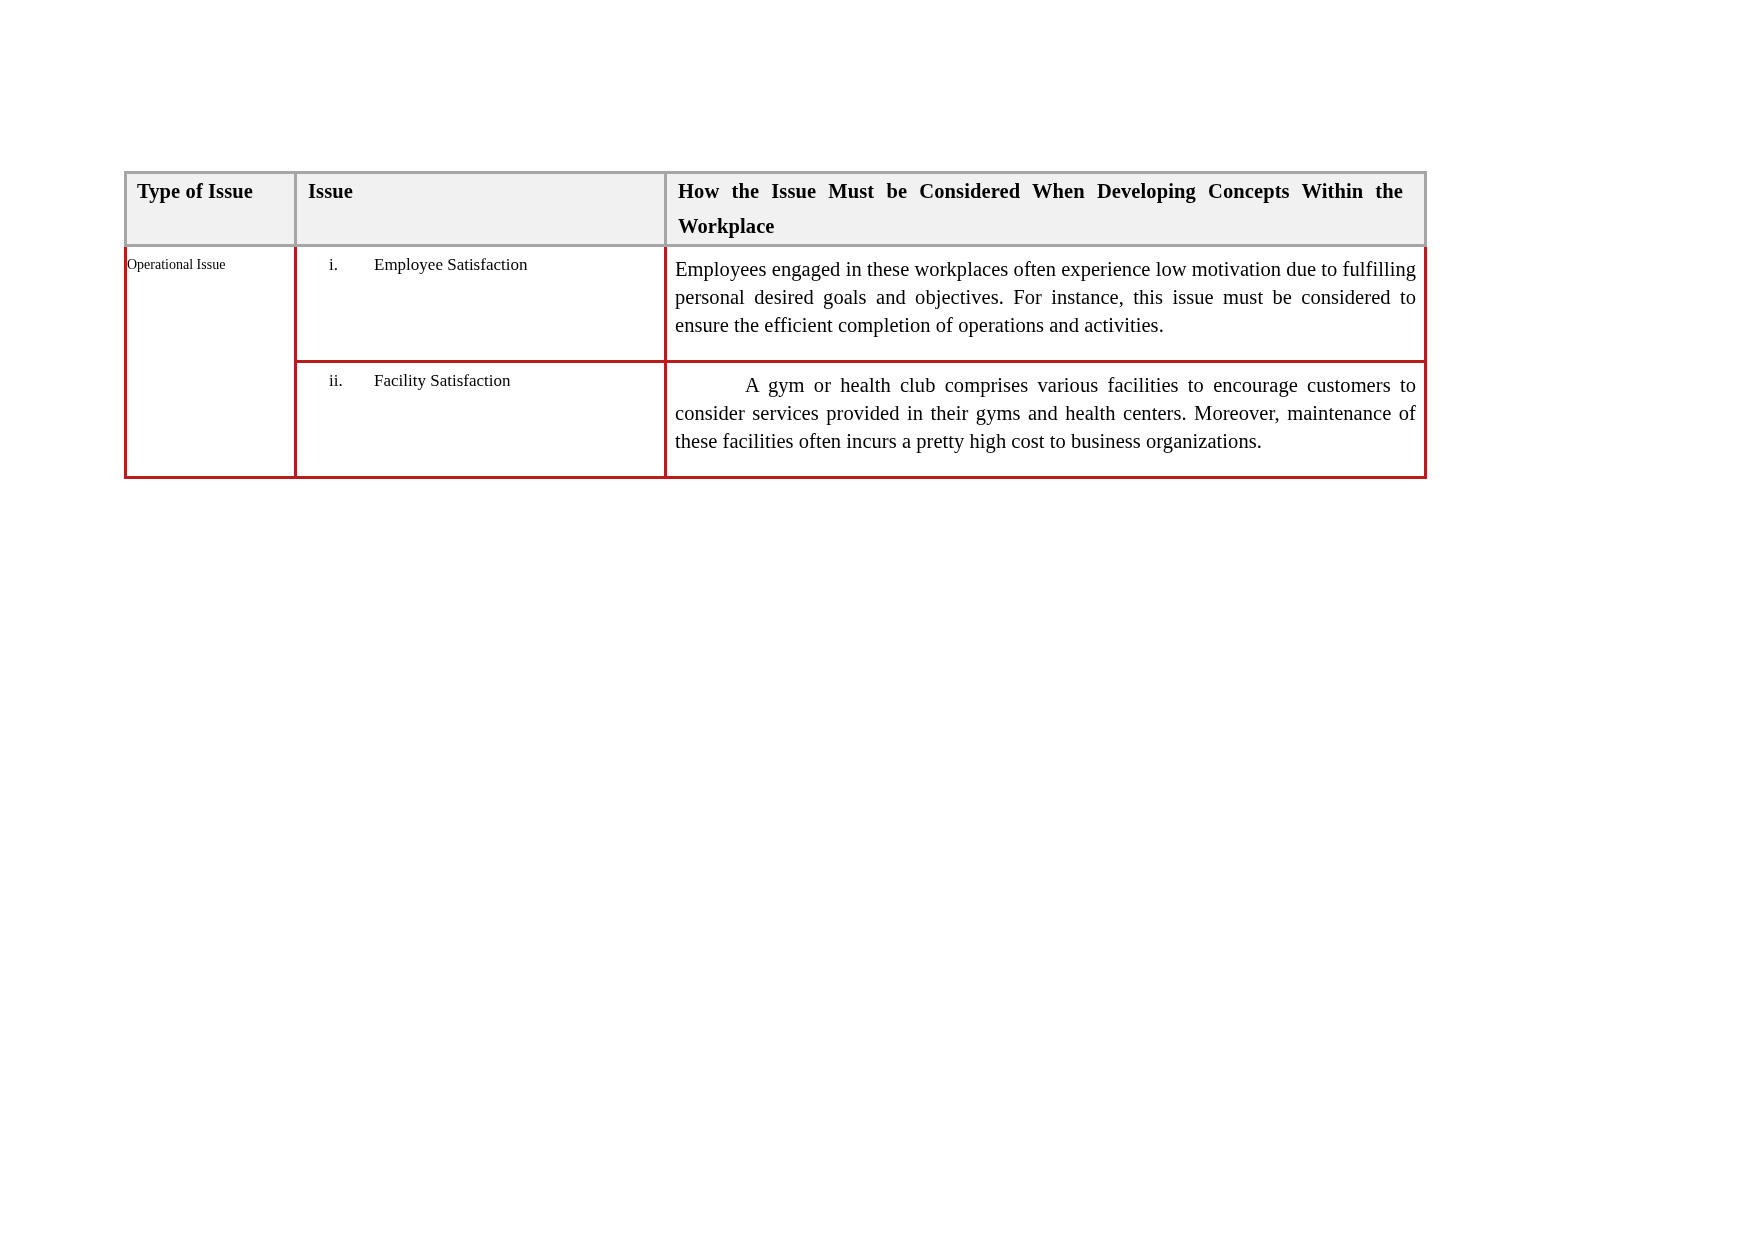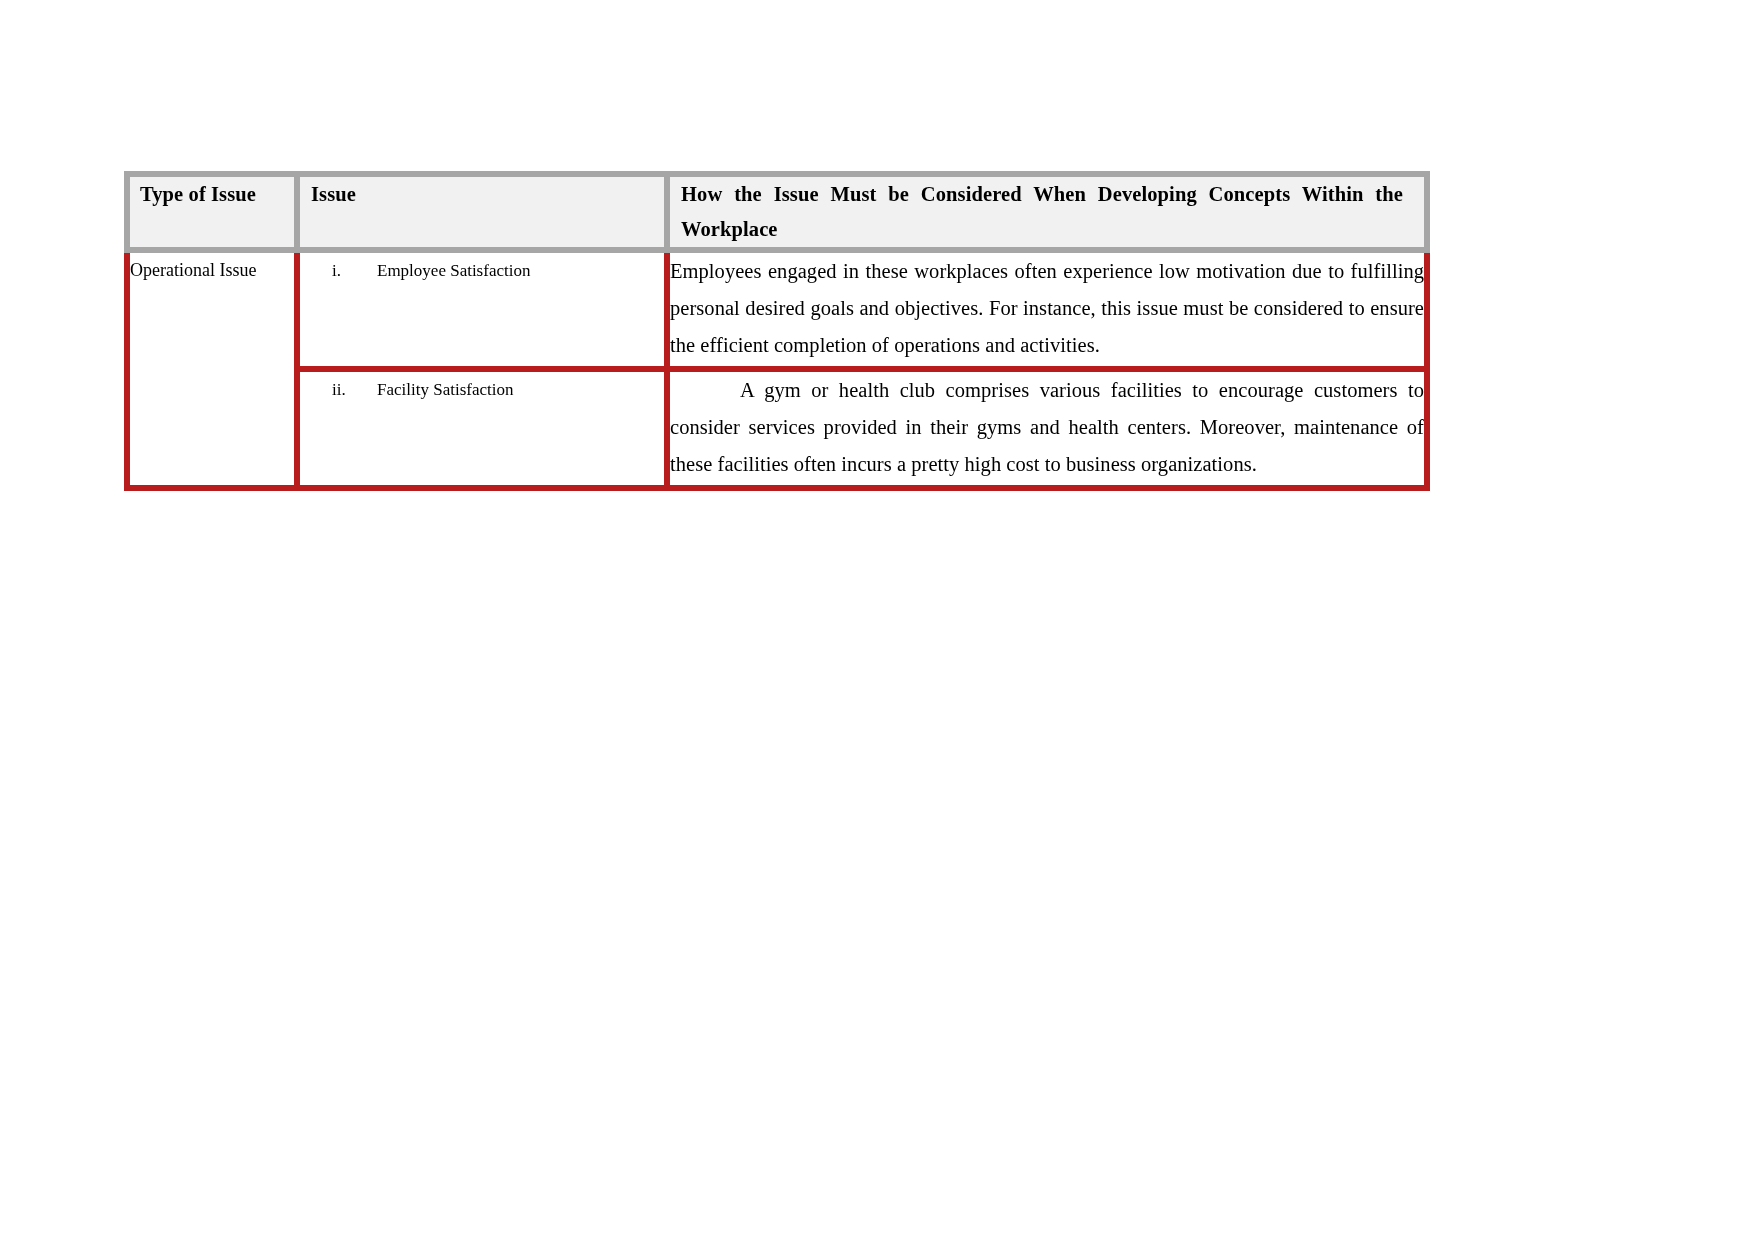--- a/index.html
+++ b/index.html
@@ -27,21 +27,21 @@
     position: absolute;
     left: 124px;
     top: 171px;
     width: 1300px;
     border-collapse: collapse;
     table-layout: fixed;
   }
 
   .doc-table td,
   .doc-table th {
-    border: 6px solid #b91c1c;
+    border: 3px solid #b91c1c;
     vertical-align: top;
     padding: 0;
     background: #ffffff;
   }
 
   
   .col-type   { width: 170px; }
   .col-issue  { width: 370px; }
   .col-how    { width: 760px; }
 
@@ -66,21 +66,21 @@
   
   .body-cell {
     font-size: 20.5px;
     line-height: 35px;
     padding: 12px 11px 14px 11px;
   }
 
   .type-cell {
     padding-top: 12px;
     padding-left: 10px;
-    font-size: 18px;
+    font-size: 14px;
     line-height: 35px;
   }
 
   .issue-cell {
     padding-top: 12px;
     padding-left: 0;
     padding-right: 8px;
     font-size: 17px;
     line-height: 35px;
   }
@@ -97,25 +97,25 @@
   }
   .issue-label {
     display: inline;
   }
 
   .how-cell {
     padding: 12px 13px 14px 11px;
   }
 
   .para {
-    margin: 0;
+    margin: 8px;
     text-align: justify;
     text-align-last: left;
     font-size: 20.5px;
-    line-height: 37px;
+    line-height: 28px;
     letter-spacing: 0.05px;
   }
   .para.indent {
     text-indent: 70px;
   }
 
   
   .row-1 .how-cell   { height: 113px; }
   .row-2 .how-cell   { height: 113px; }
 </style>

